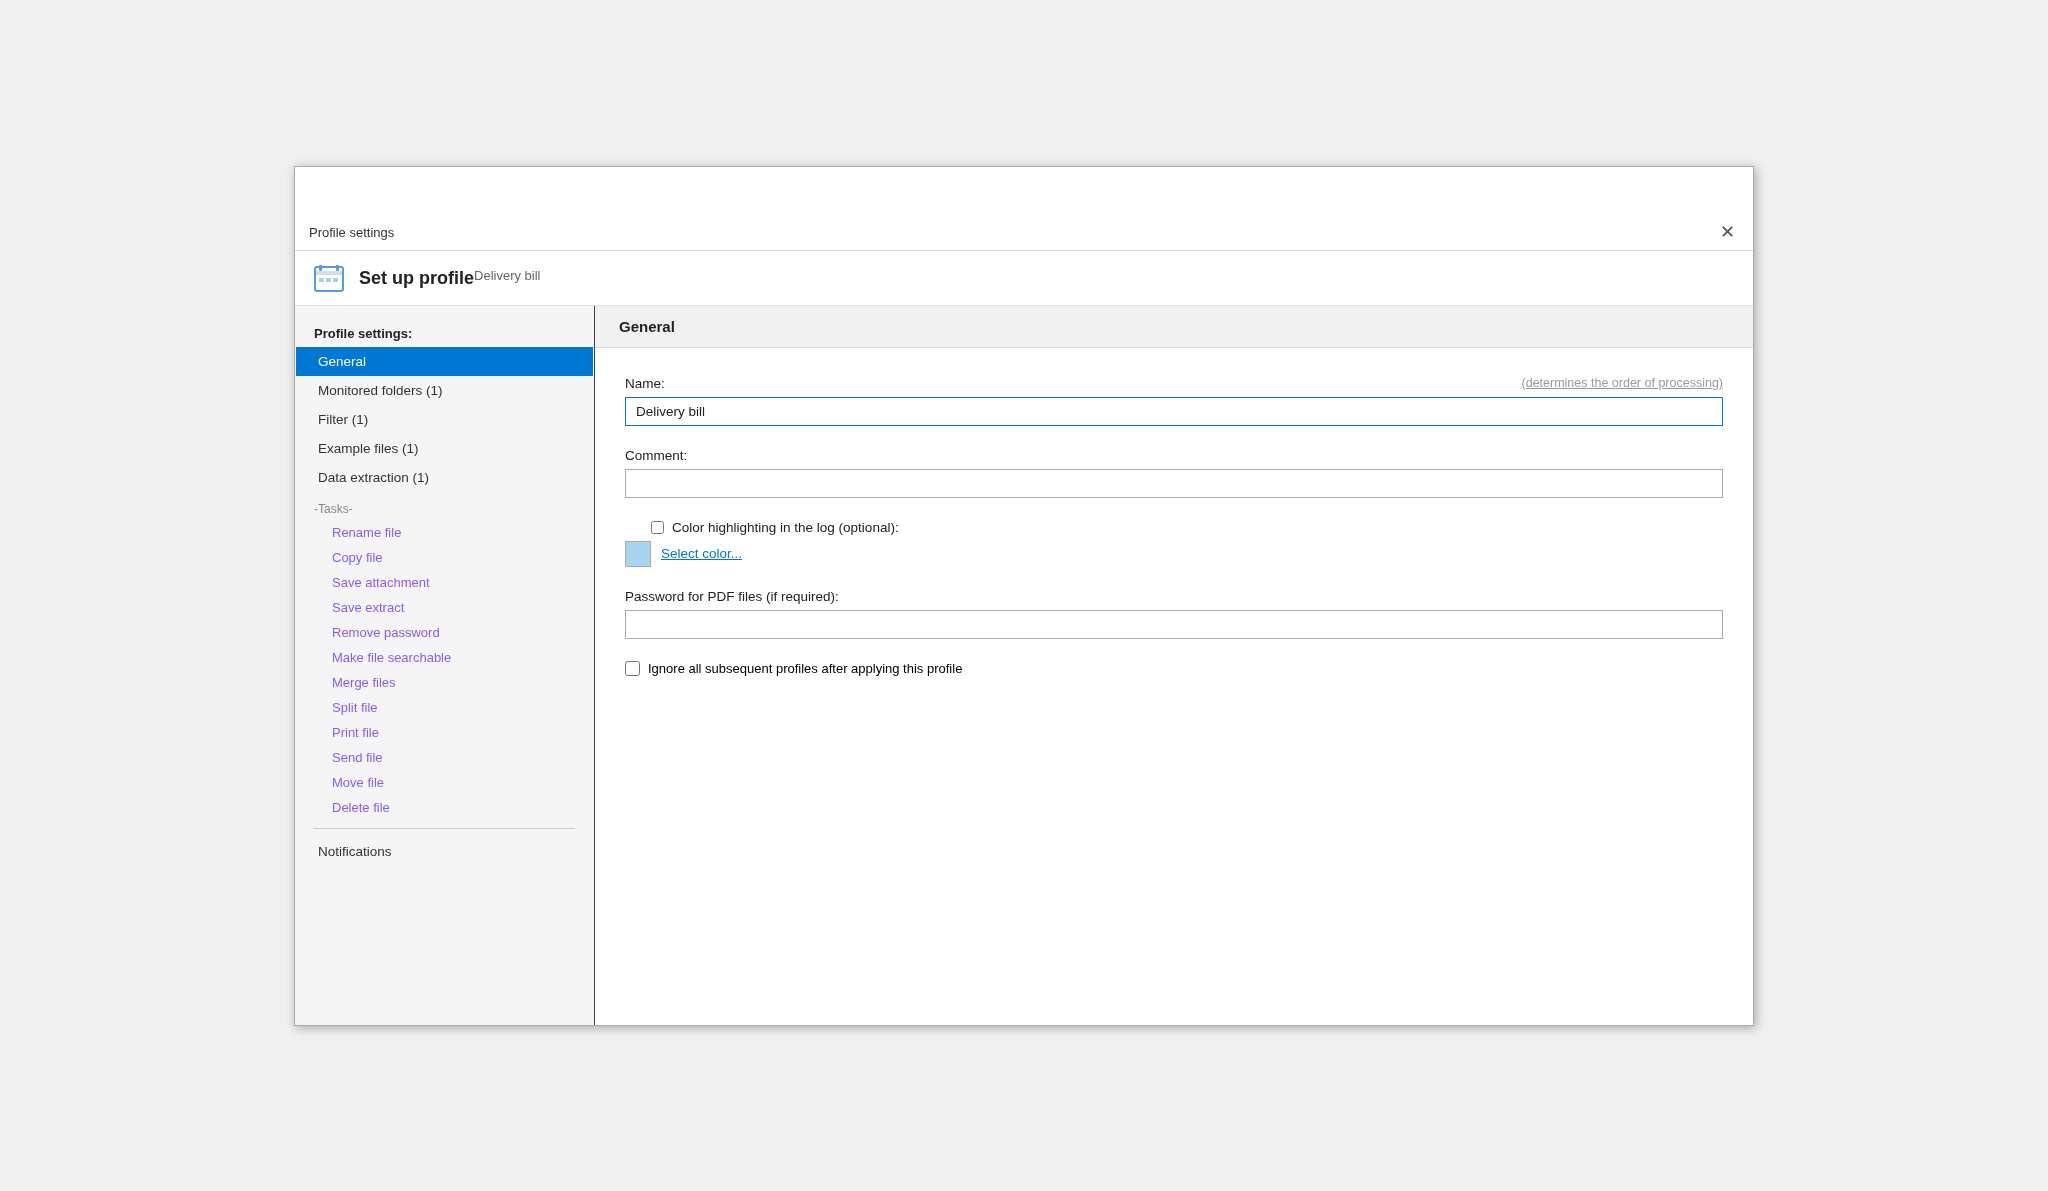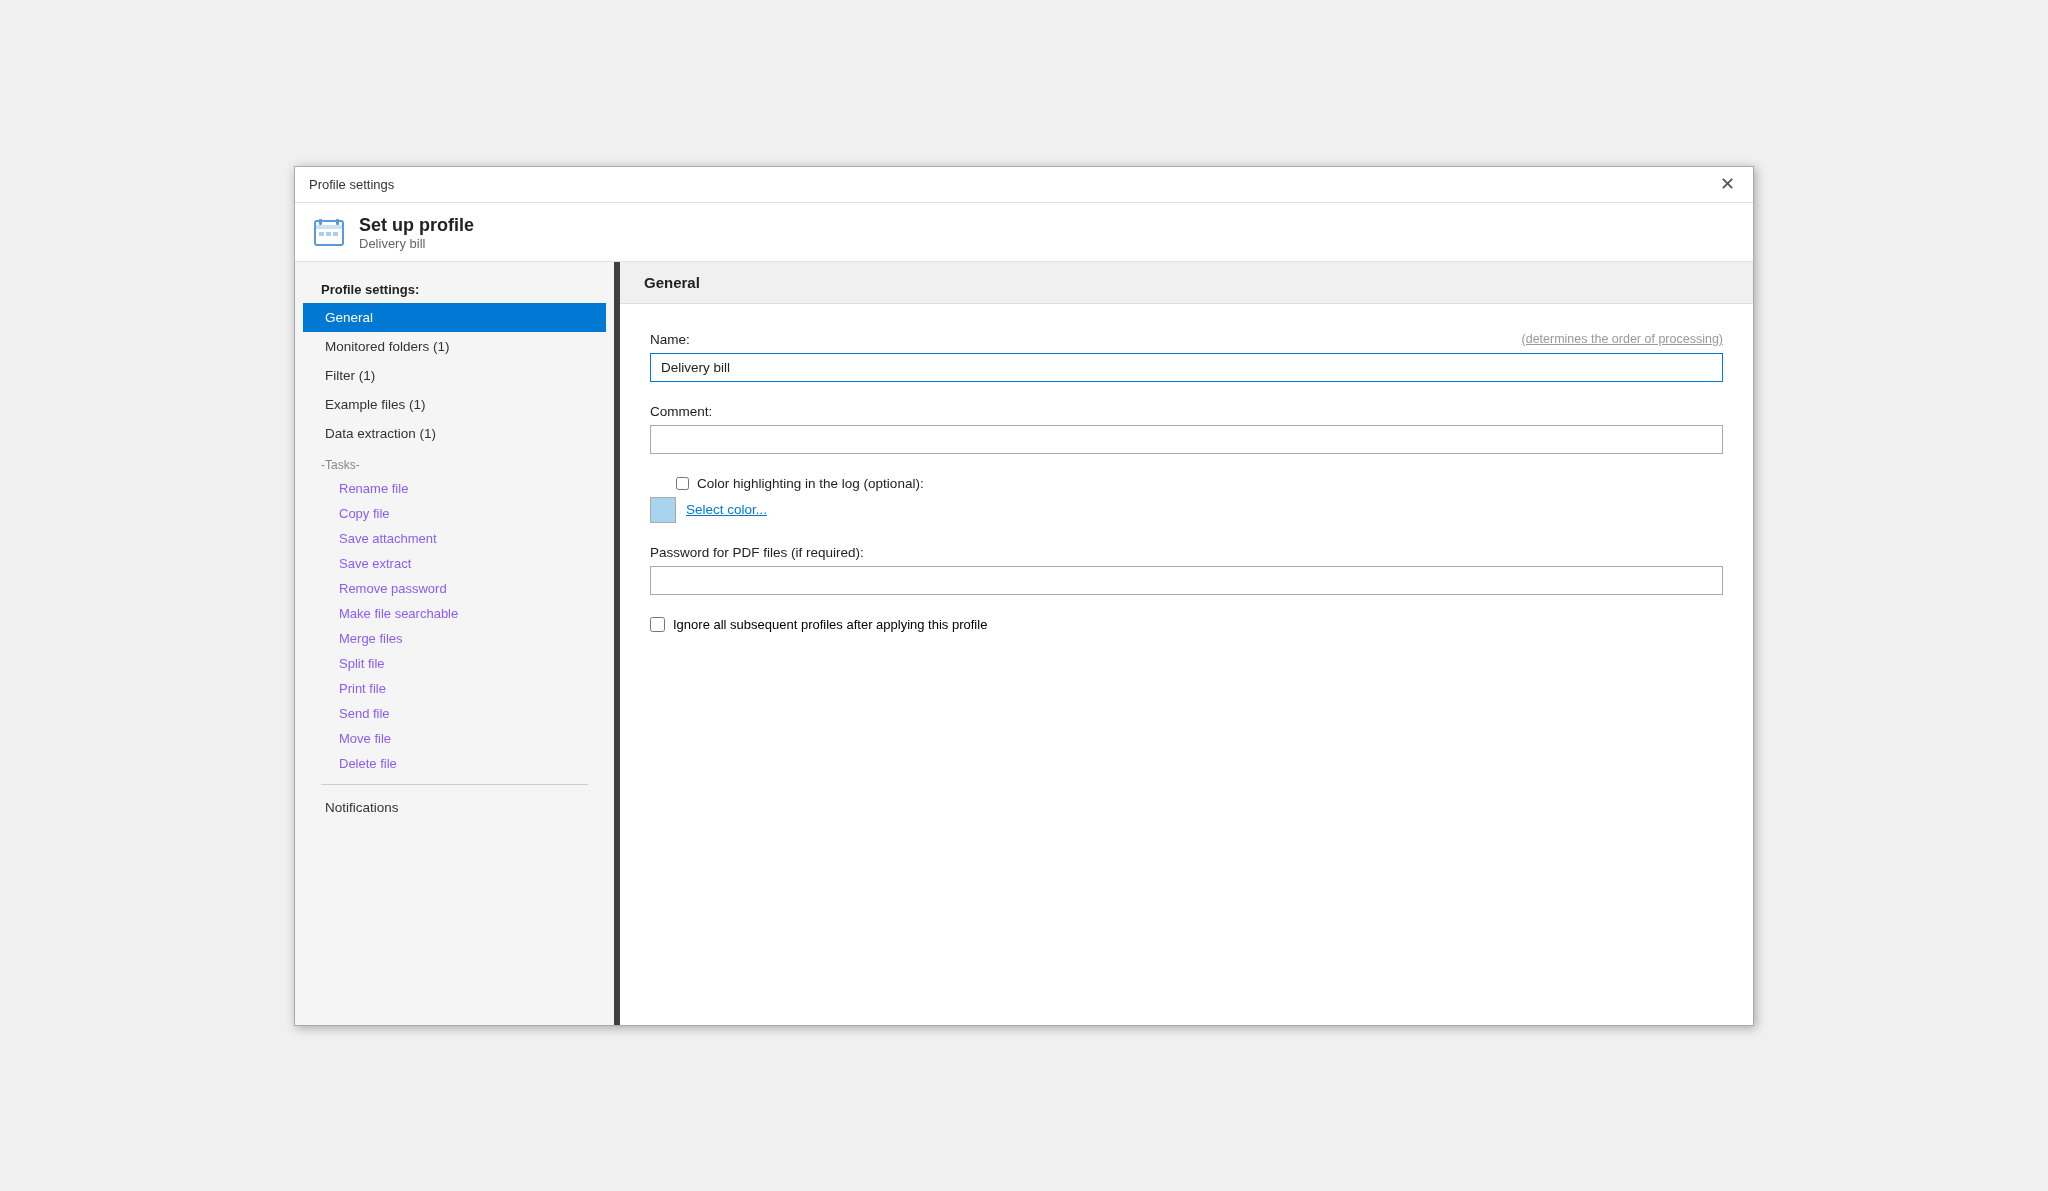--- a/index.html
+++ b/index.html
@@ -22,20 +22,21 @@
       flex-direction: column;
     }
     .title-bar {
       display: flex;
       justify-content: space-between;
       align-items: center;
       padding: 8px 14px;
       background: #fff;
       border-bottom: 1px solid #ddd;
       height: 36px;
+      margin-top: 48px;
     }
     .title-bar-text {
       font-size: 13px;
       color: #333;
     }
     .close-btn {
       cursor: pointer;
       font-size: 18px;
       color: #555;
       background: none;
@@ -50,36 +51,36 @@
       padding: 12px 18px 10px 18px;
       background: #fff;
       border-bottom: 1px solid #e0e0e0;
       gap: 14px;
     }
     .header-icon {
       width: 32px;
       height: 32px;
       flex-shrink: 0;
     }
-    .header-text { display: flex; flex-direction: column; }
+    .header-text { display: flex; }
     .header-title { font-size: 18px; font-weight: 600; color: #222; }
     .header-subtitle { font-size: 13px; color: #666; }
 
     .content {
       display: flex;
       flex: 1;
       overflow: hidden;
     }
 
     
     .sidebar {
-      width: 325px;
+      width: 300px;
       background: #f5f5f5;
-      border-right: 6px solid #404040;
-      padding: 10px 8px;
+      border-right: 1px solid #404040;
+      padding: 10px 1px;
       flex-shrink: 0;
       overflow-y: auto;
     }
     .sidebar-section-label {
       font-size: 13px;
       font-weight: 700;
       color: #222;
       padding: 10px 18px 6px 18px;
     }
     .sidebar-item {

